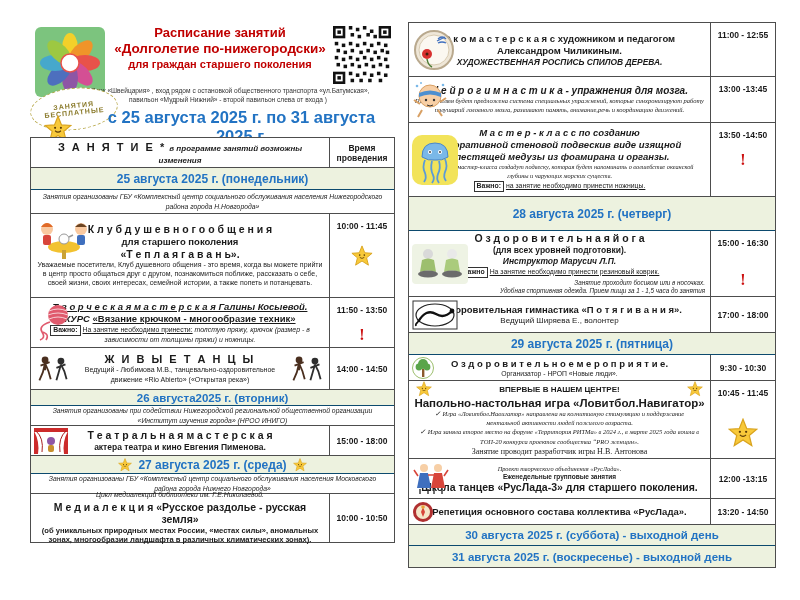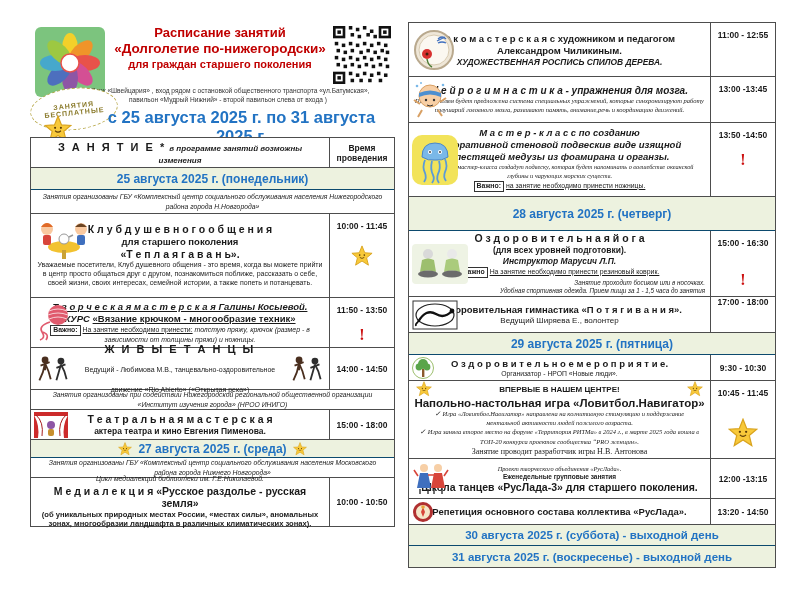--- a/index.html
+++ b/index.html
@@ -247,34 +247,37 @@
         <span>11:50 - 13:50</span>
         <span class="excl">!</span>
       </div>
     </div>
 
     <div class="trow" style="height:42px">
       <div class="cmain" style="flex-direction:row;gap:4px;">
         <svg width="34" height="30">
             <use href="#sym-dancers"></use>
           </svg>
-        <div style="flex:1;display:flex;flex-direction:column;gap:11px;">
+        <div style="flex:1;display:flex;flex-direction:column;gap:1px;">
           <div style="font-size:11px;font-weight:bold;letter-spacing:2px;">Ж И В Ы Е  Т А Н Ц Ы</div>
           <div class="desc7">Ведущий - Любимова М.В., танцевально-оздоровительное</div>
           <div class="desc7">движение «Rio Abierto» («Открытая река»)</div>
         </div>
         <svg width="34" height="30">
             <use href="#sym-dancers"></use>
           </svg>
       </div>
       <div class="ctime" style="justify-content:center;padding-top:0">
         <span>14:00 - 14:50</span>
       </div>
     </div>
 
+    <div class="drow" style="height:16px;font-size:11.5px">
+      <span>26 августа2025 г. (вторник)</span>
+    </div>
 
     <div class="orow" style="height:20px">
       <span>Занятия организованы  при содействии Нижегородской региональной общественной организации «Институт изучения города» (НРОО ИНИГО)</span>
     </div>
 
     <div class="trow" style="height:30px">
       <div class="cmain">
         <svg class="iconL" width="34" height="26" viewBox="0 0 34 26">
           <rect width="34" height="4" fill="#cc2b2b"></rect>
           <path d="M0 3 Q6 14 4 26 L0 26 Z" fill="#cc2b2b"></path>
@@ -424,21 +427,21 @@
         <svg class="iconL" width="46" height="30" viewBox="0 0 46 30">
           <rect x="1" y="1" width="44" height="28" fill="#fff" stroke="#333"></rect>
           <ellipse cx="23" cy="15" rx="19" ry="11" fill="none" stroke="#222" stroke-width="1.2"></ellipse>
           <path d="M6 22 Q14 8 24 14 Q32 19 40 11" stroke="#111" stroke-width="2.4" fill="none"></path>
           <circle cx="40" cy="11" r="2.4" fill="#111"></circle>
           <path d="M6 22 Q3 24 4 26" stroke="#111" stroke-width="1.6" fill="none"></path>
         </svg>
         <div class="t-mid">Оздоровительная гимнастика «П о т я г и в а н и я».</div>
         <div style="font-size:8px">Ведущий Ширяева Е., волонтер</div>
       </div>
-      <div class="ctime" style="justify-content:flex-start;padding-top:0">
+      <div class="ctime" style="justify-content:center;padding-top:0">
         <span>17:00 - 18:00</span>
       </div>
     </div>
 
     <div class="drow" style="height:22px">
       <span>29 августа 2025 г. (пятница)</span>
     </div>
 
     <div class="trow" style="height:26px">
       <div class="cmain">

